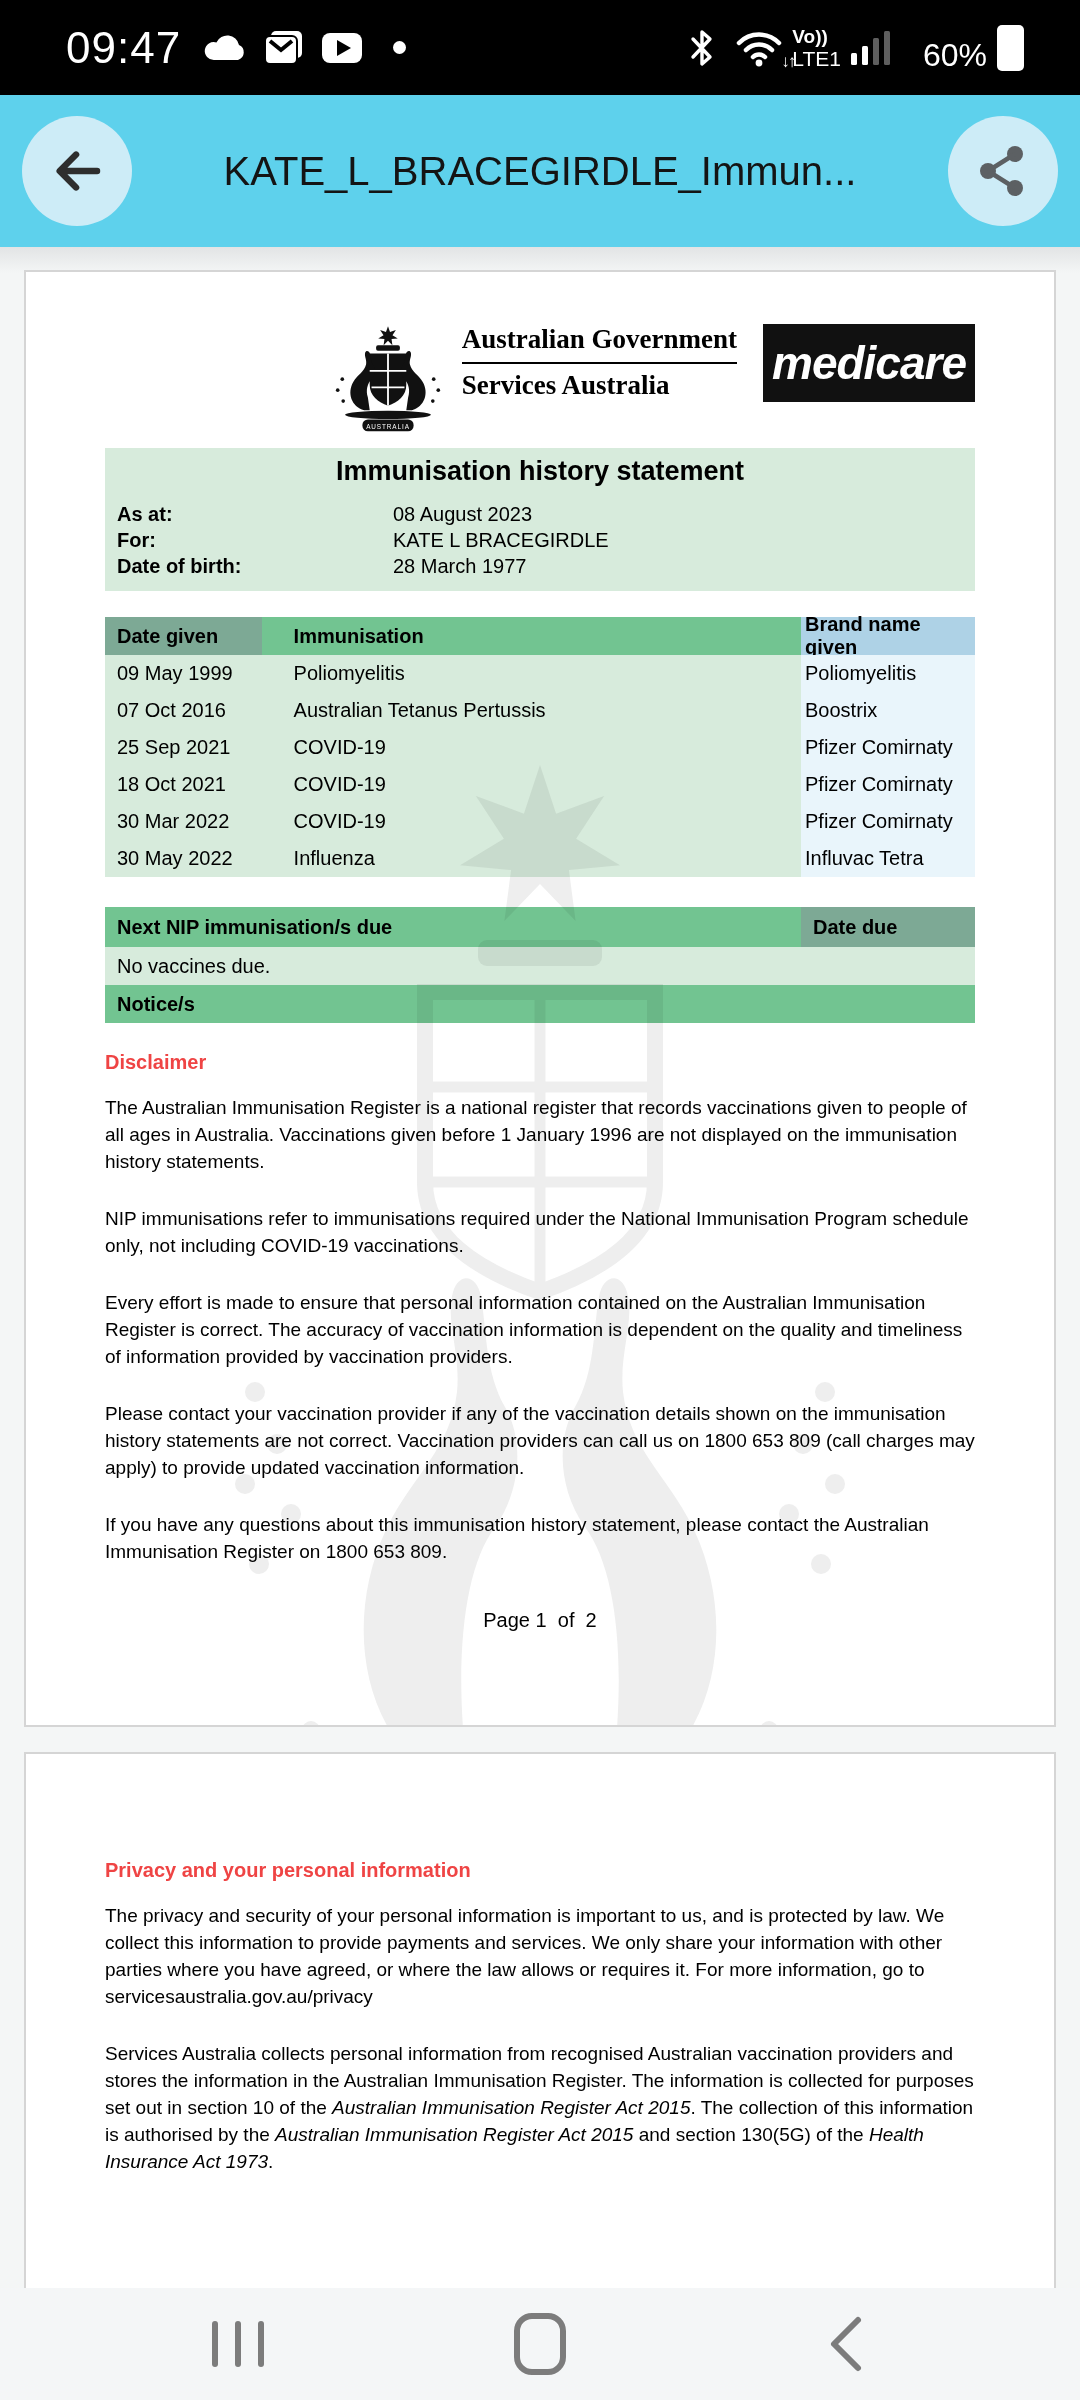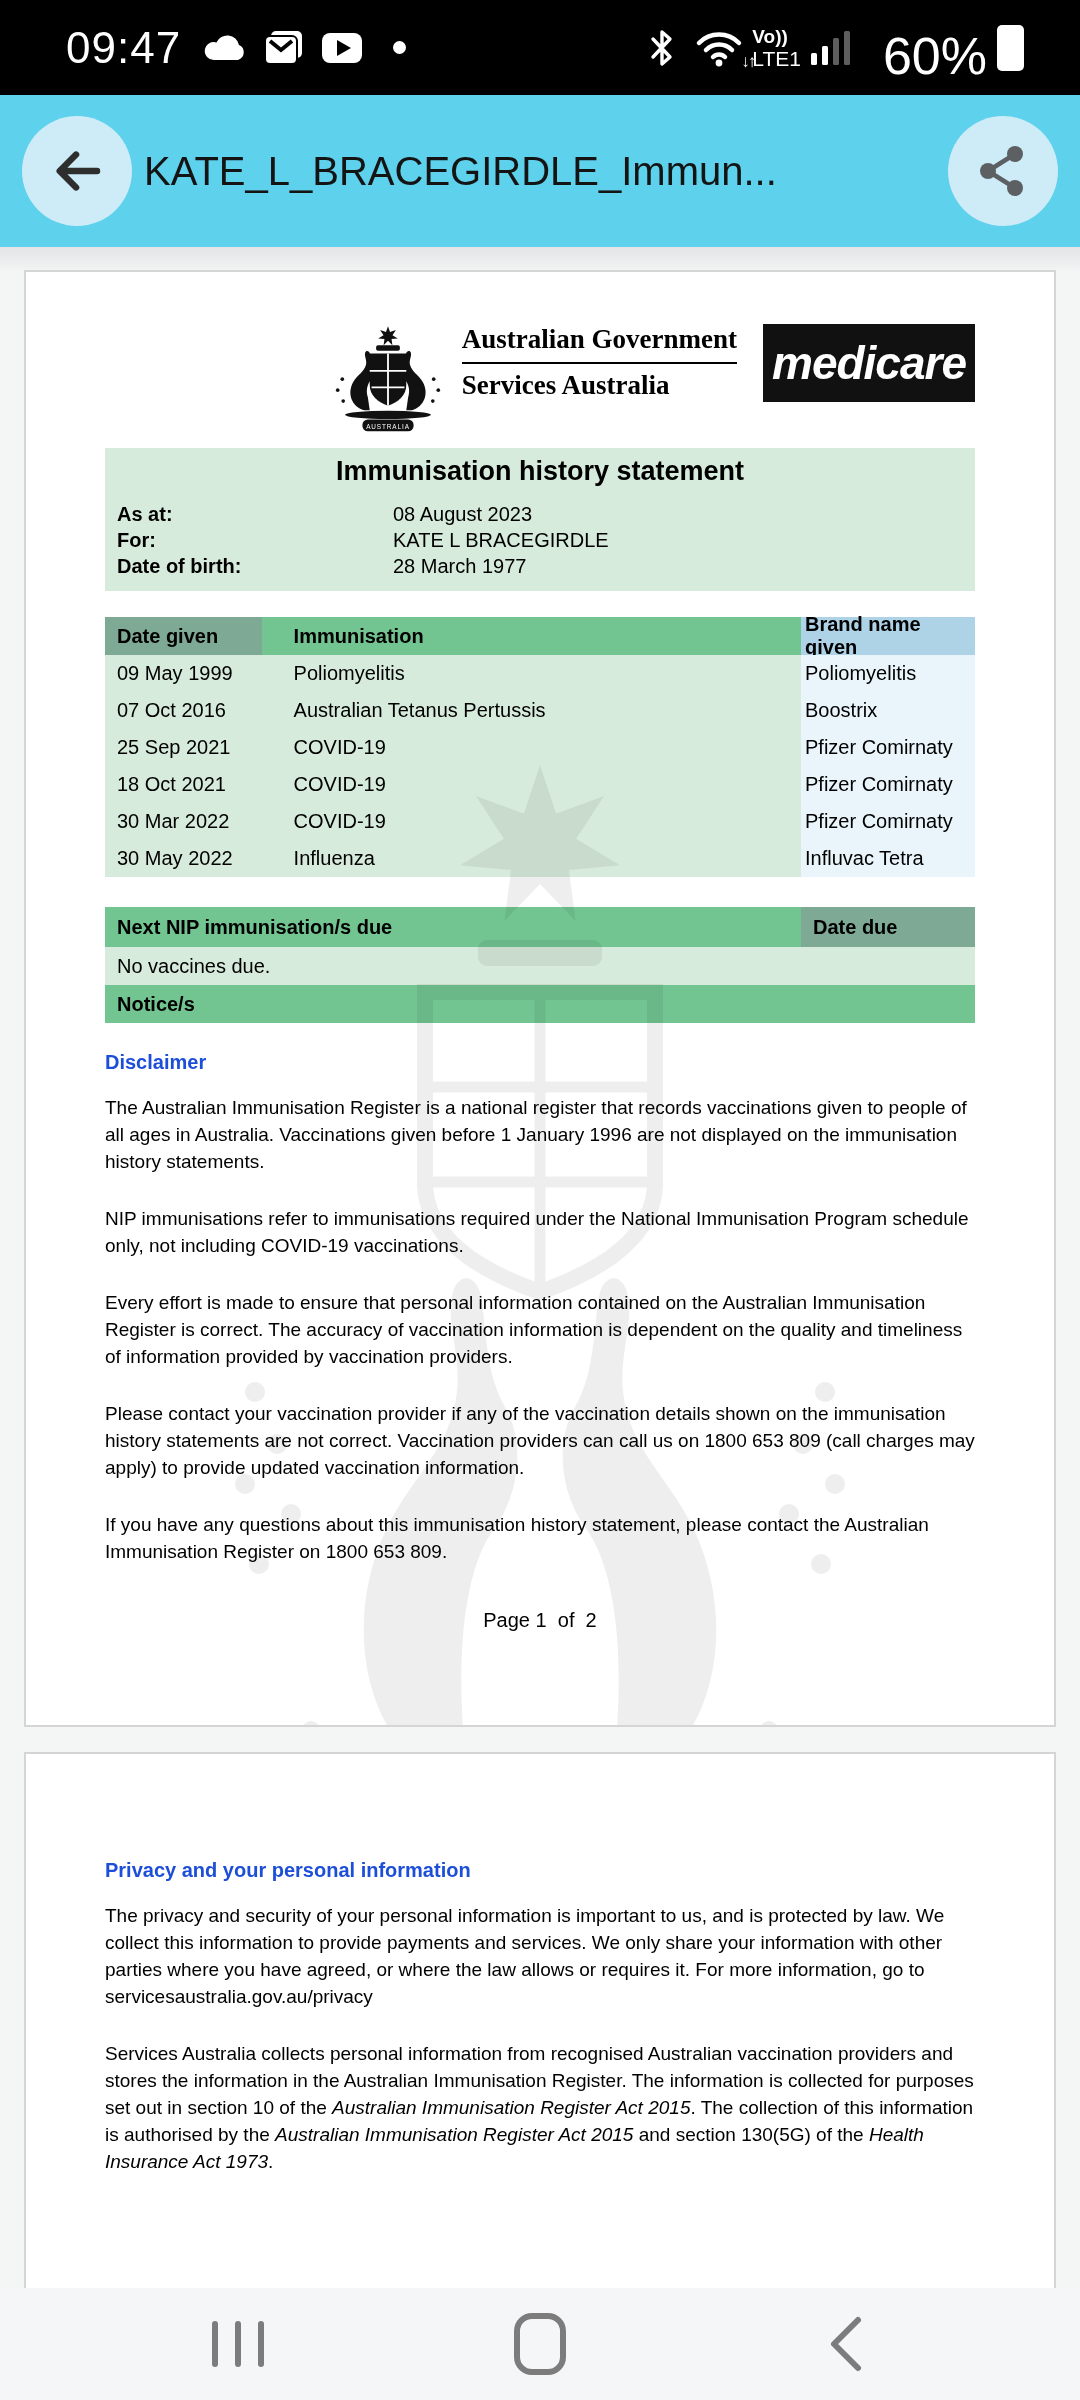--- a/index.html
+++ b/index.html
@@ -10,32 +10,32 @@
   
   .status-bar { position:absolute; top:0; left:0; width:1080px; height:95px; background:#000;
     display:flex; align-items:center; justify-content:space-between; padding:0 56px 0 66px; }
   .sb-left, .sb-right { display:flex; align-items:center; }
   .sb-time { color:#fff; font-size:44px; font-weight:500; letter-spacing:1px; margin-right:22px; }
   .sb-ic { display:flex; align-items:center; margin-right:16px; }
   .sb-dot { width:13px; height:13px; border-radius:50%; background:#fff; margin-left:14px; }
   .volte { color:#fff; text-align:left; line-height:1; margin:0 10px 0 6px; }
   .volte .v1 { font-size:19px; font-weight:600; }
   .volte .v2 { font-size:21px; margin-top:2px; }
-  .sb-pct { color:#fff; font-size:52px; margin:16px 10px 0 12px; }
+  .sb-pct { color:#fff; font-size:32px; margin:16px 10px 0 12px; }
   .battery { width:27px; height:46px; border-radius:5px; overflow:hidden; background:#fff; }
   .battery .lvl { width:100%; height:42%; background:#4c4c4c; }
   .wifi-wrap { position:relative; margin-right:2px; }
   .wifi-arrows { position:absolute; right:-10px; bottom:-4px; color:#fff; font-size:17px; letter-spacing:-2px; }
 
   
   .app-bar { position:absolute; top:95px; left:0; width:1080px; height:152px; background:#5ed1ec;
     display:flex; align-items:center; padding:0 22px; }
   .round-btn { width:110px; height:110px; border-radius:50%; background:#cdecf7; flex:0 0 auto;
     display:flex; align-items:center; justify-content:center; border:none; cursor:pointer; }
-  .app-title { flex:1; font-size:40px; color:#141414; white-space:nowrap;
+  .app-title { flex:1; text-align:center; font-size:40px; color:#141414; white-space:nowrap;
     overflow:hidden; text-overflow:ellipsis; padding:0 12px; }
   .app-shadow { position:absolute; top:247px; left:0; width:1080px; height:26px;
     background:linear-gradient(#e2e4e5,#f4f6f6); }
 
   
   .page-card { position:absolute; left:24px; width:1032px; background:#fff;
     border:2px solid #d5d5d5; overflow:hidden; }
   #page1 { top:270px; height:1457px; }
   #page2 { top:1752px; height:648px; }
   .doc { position:relative; padding:0 79px; width:100%; height:100%; }
@@ -79,21 +79,21 @@
   .nip-head .nh1 { width:80%; background:#72c491; display:flex; align-items:center;
     padding-left:12px; font-weight:700; font-size:20px; }
   .nip-head .nh2 { width:20%; background:#7da995; display:flex; align-items:center;
     padding-left:12px; font-weight:700; font-size:20px; }
   .nip-body { height:38px; background:#d7ebdc; display:flex; align-items:center;
     padding-left:12px; font-size:20px; }
   .notice-bar { height:38px; background:#72c491; display:flex; align-items:center;
     padding-left:12px; font-weight:700; font-size:20px; }
 
   
-  .sec-head { margin-top:28px; font-size:20px; font-weight:700; color:#1d4ed8; }
+  .sec-head { margin-top:28px; font-size:20px; font-weight:700; color:#ef4444; }
   .para { margin-top:30px; font-size:19px; line-height:27px; color:#000; }
   .para.first { margin-top:20px; }
   .page-ind { margin-top:44px; text-align:center; font-size:20px; color:#000; white-space:pre; }
 
   
   .privacy-head { margin-top:105px; font-size:20px; font-weight:700; }
 
   
   .wm { position:absolute; left:50%; transform:translateX(-50%); pointer-events:none;
     mix-blend-mode:multiply; }

